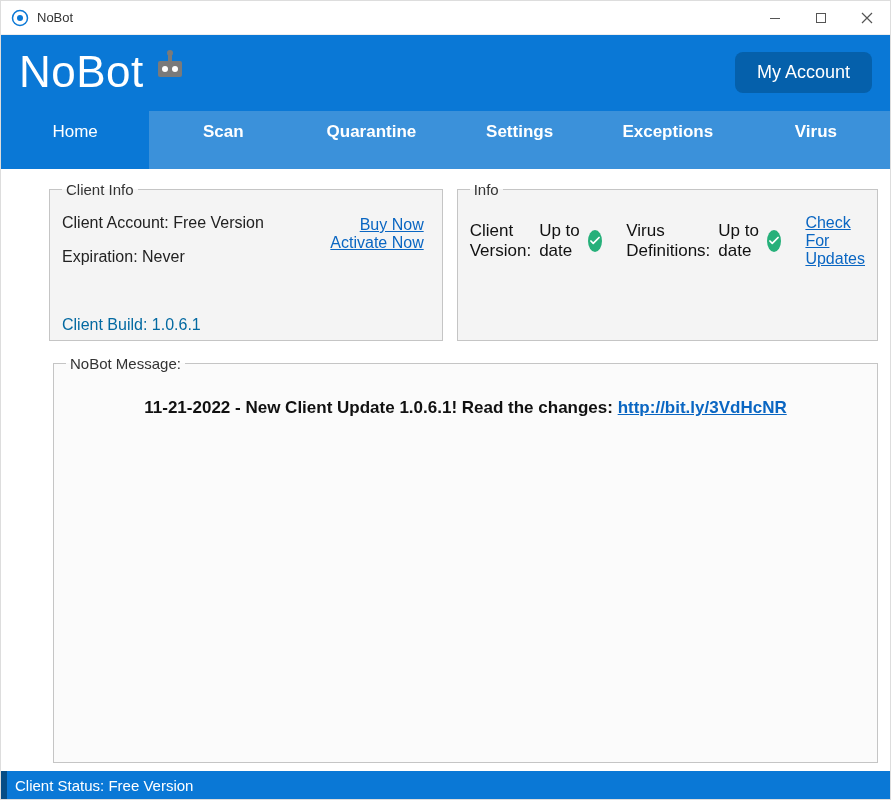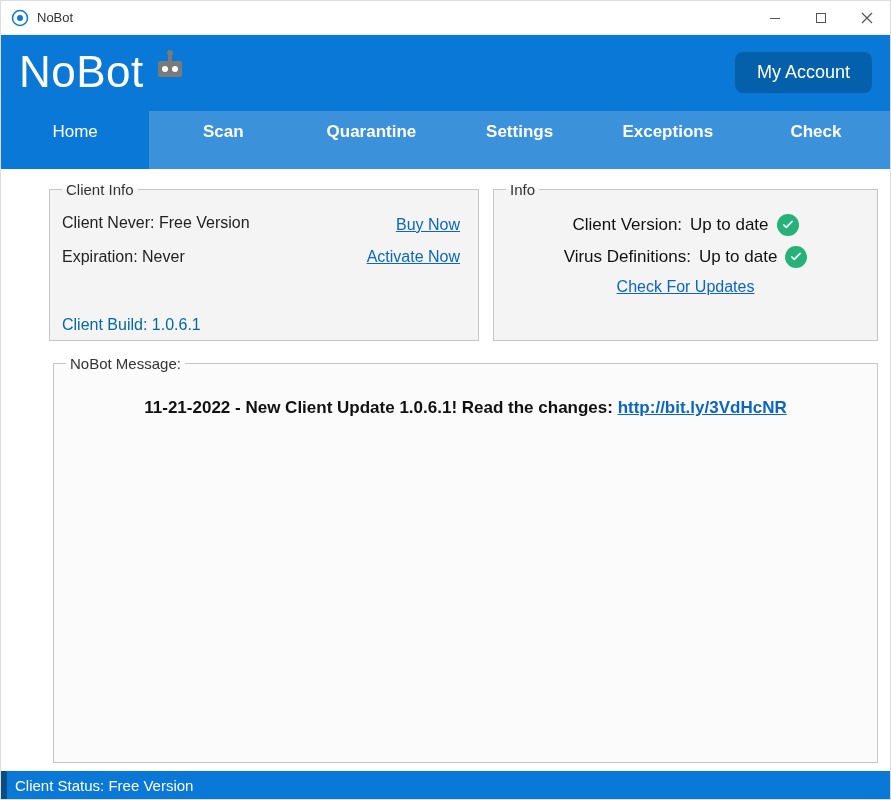--- a/index.html
+++ b/index.html
@@ -23,24 +23,24 @@
     .tab.inactive { background:#3b91da;font-weight:bold; }
     
     .main { flex:1; padding:12px 12px 8px; display:flex; flex-direction:column; background:#fff; }
     .row { display:flex; gap:14px; }
     fieldset.group { border:1px solid #c5c5c5; background:#f4f4f4; padding:10px 12px 12px; position:relative; }
     fieldset.group legend { font-size:15px; color:#333; padding:0 4px; background:transparent; }
     .group.client { width:430px; height:160px;margin-left:36px; }
     .group.info   { flex:1; height:160px; }
     .client-body { display:flex; gap:20px; margin-top:6px; }
     .kv-col { flex:1; font-size:16px; color:#222; display:flex; flex-direction:column; gap:16px; }
-    .link-col { display:flex; flex-direction:column; gap:14px; align-items:flex-end; padding-right:6px; padding-top:2px; }
+    .link-col { display:flex; flex-direction:column; align-items:flex-end; padding-right:6px; padding-top:2px; }
     a.link { color:#0a66c2; text-decoration:underline; font-size:16px; cursor:pointer; }
     .client-build { margin-top:auto; font-size:16px; color:#0369a1; padding-top:18px; }
-    .info-body { display:flex; flex-direction:column; align-items:center; gap:10px; padding-top:6px; font-size:17px; color:#111; }
+    .info-body { display:flex; align-items:center; gap:24px; padding-top:6px; font-size:17px; color:#111; }
     .status-line { display:flex; align-items:center; gap:8px; }
     .check { width:22px; height:22px; background:#26b07a; border-radius:50%; display:flex; align-items:center; justify-content:center; color:#fff; }
     fieldset.msg-group { border:1px solid #c5c5c5; background:#fbfbfb; margin-top:14px; flex:1; padding:12px; display:flex; flex-direction:column;margin-left:40px; }
     fieldset.msg-group legend { font-size:15px; color:#333; padding:0 4px; }
     .msg-content { text-align:center; padding:14px 6px; font-size:17px; color:#111; font-weight:700; }
     .msg-content a { color:#0a66c2; text-decoration:underline; font-weight:700; }
     
     .statusbar { height:28px; background:#0a78d6; display:flex; align-items:center; color:#fff; font-size:15px; }
     .statusbar .dark-left { width:6px; height:100%; background:#064d86; margin-right:8px; }
   </style>
@@ -90,33 +90,33 @@
     </div>
     <button class="account-btn">My Account</button>
   </div>
 
   <div class="tabs">
     <div class="tab active">Home</div>
     <div class="tab inactive">Scan</div>
     <div class="tab inactive">Quarantine</div>
     <div class="tab inactive">Settings</div>
     <div class="tab inactive">Exceptions</div>
-    <div class="tab inactive">Check</div>
+    <div class="tab inactive">Virus</div>
   </div>
 
   <div class="main">
     <div class="row">
 
       <fieldset class="group client">
         <legend>Client Info</legend>
         <div class="client-body" style="flex-direction:column;height:100%;">
           <div style="display:flex;">
             <div class="kv-col">
               <div>
-                <span>Client Never:</span>
+                <span>Client Account:</span>
                 <span>Free Version</span>
               </div>
               <div>
                 <span>Expiration:</span>
                 <span>Never</span>
               </div>
             </div>
             <div class="link-col">
               <a class="link">Buy Now</a>
               <a class="link">Activate Now</a>

